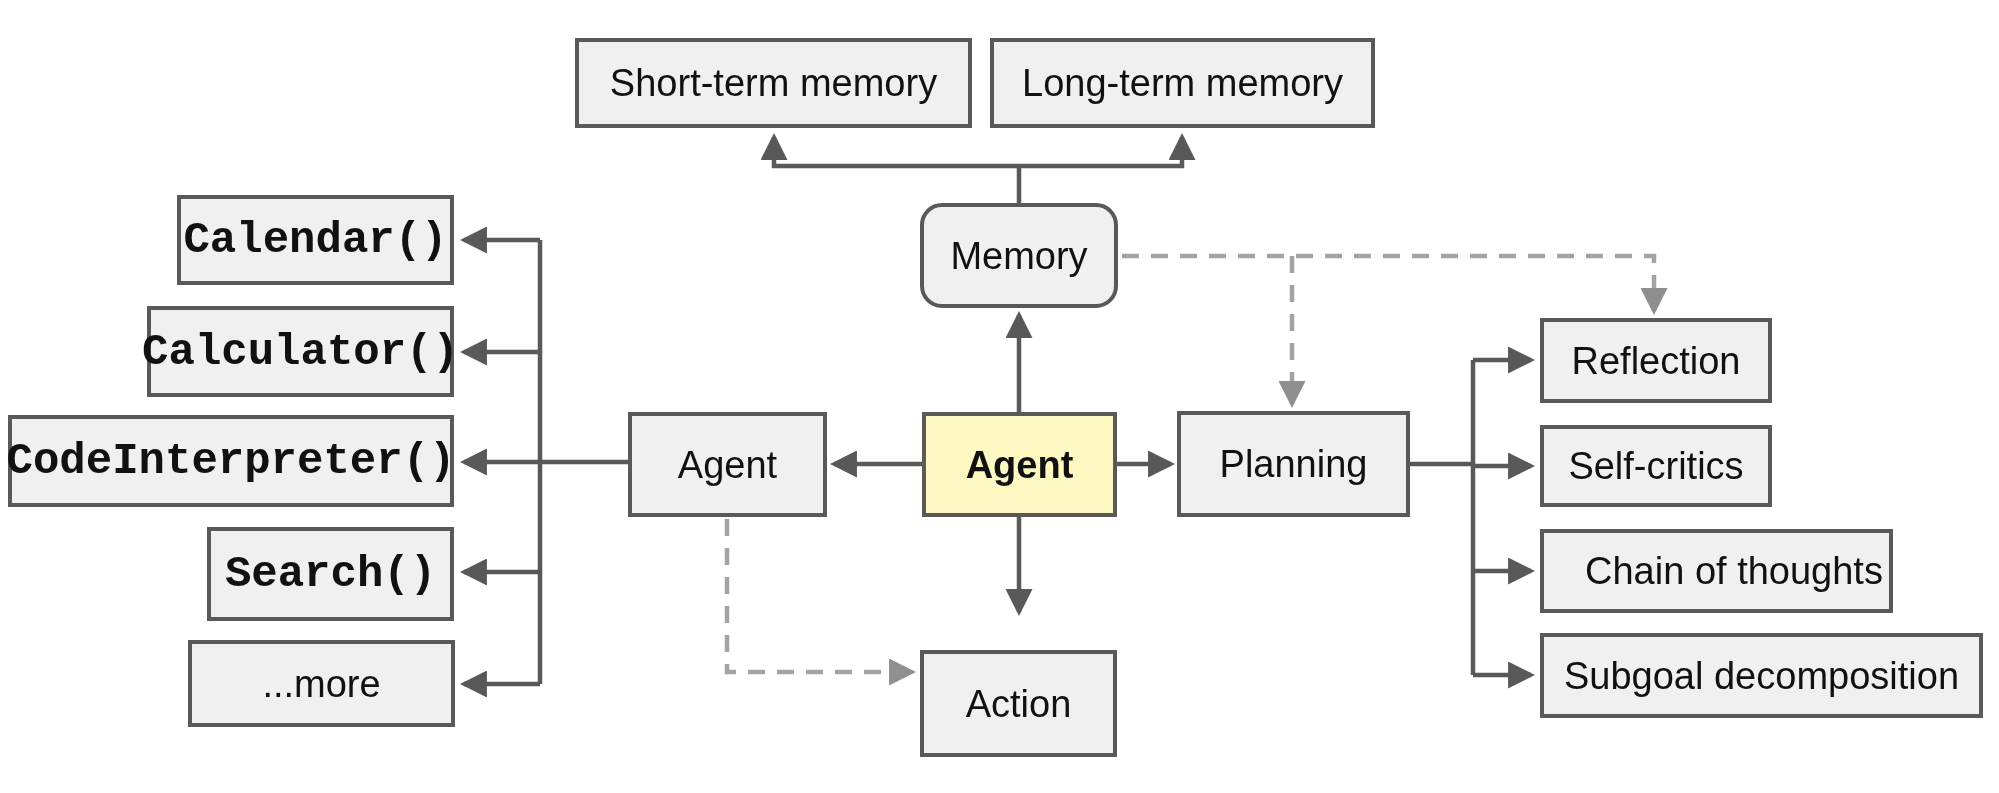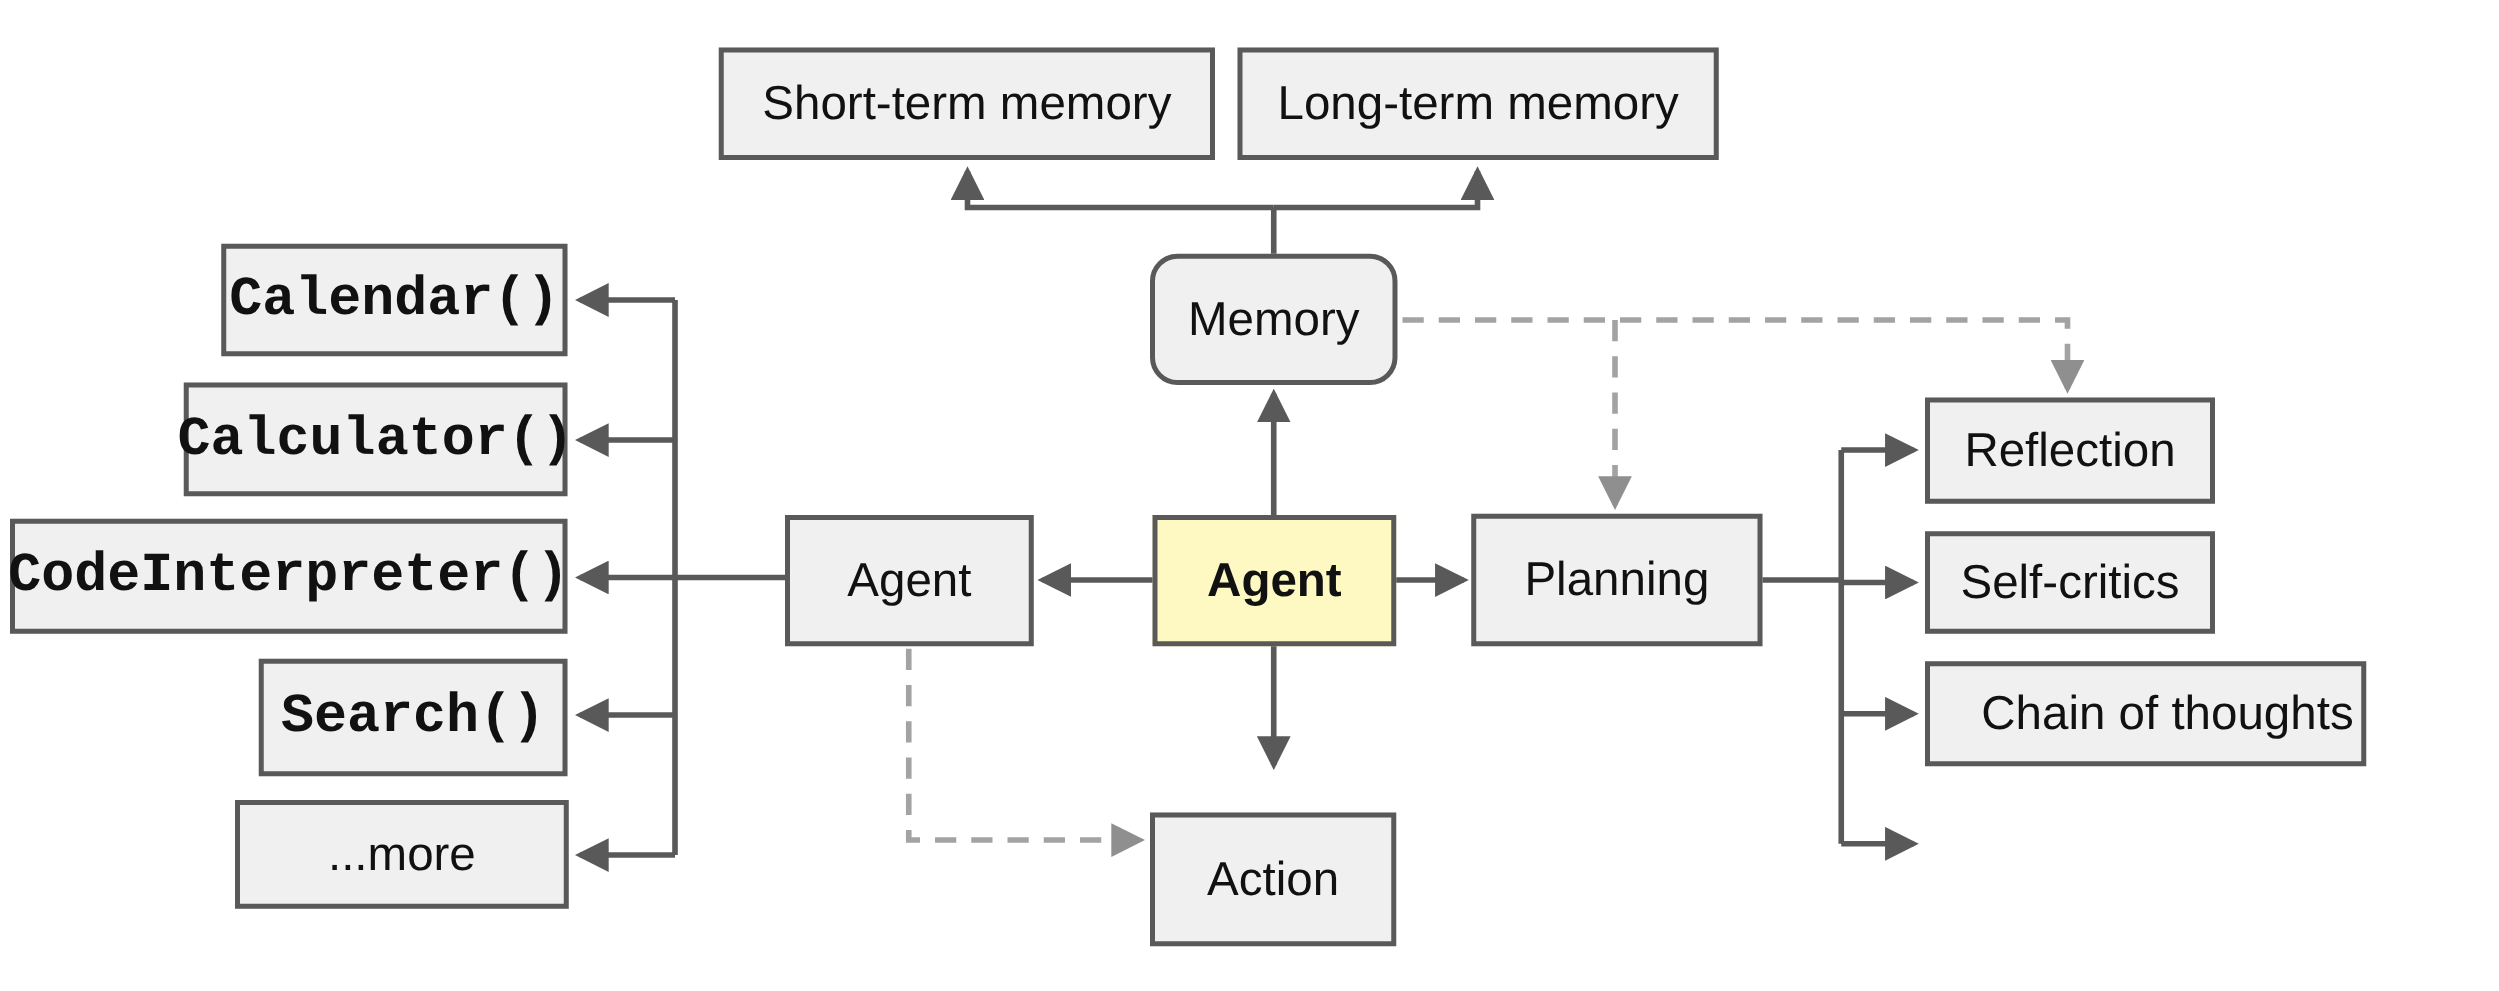--- a/index.html
+++ b/index.html
@@ -129,14 +129,15 @@
 
   <div class="node n-calendar mono">Calendar()</div>
   <div class="node n-calc mono">Calculator()</div>
   <div class="node n-codeint mono">CodeInterpreter()</div>
   <div class="node n-search mono">Search()</div>
   <div class="node n-more">...more</div>
 
   <div class="node n-reflect">Reflection</div>
   <div class="node n-critics">Self-critics</div>
   <div class="node n-chain">Chain of thoughts</div>
+  <div class="node n-subgoal">Subgoal decomposition</div>
 
 </div>
 
 </body></html>

